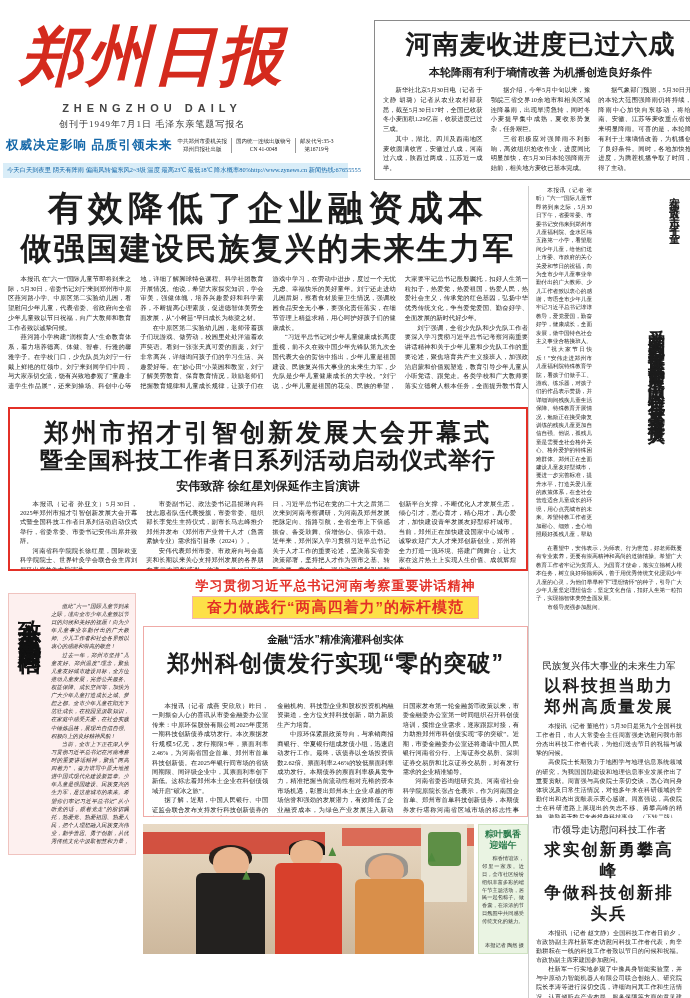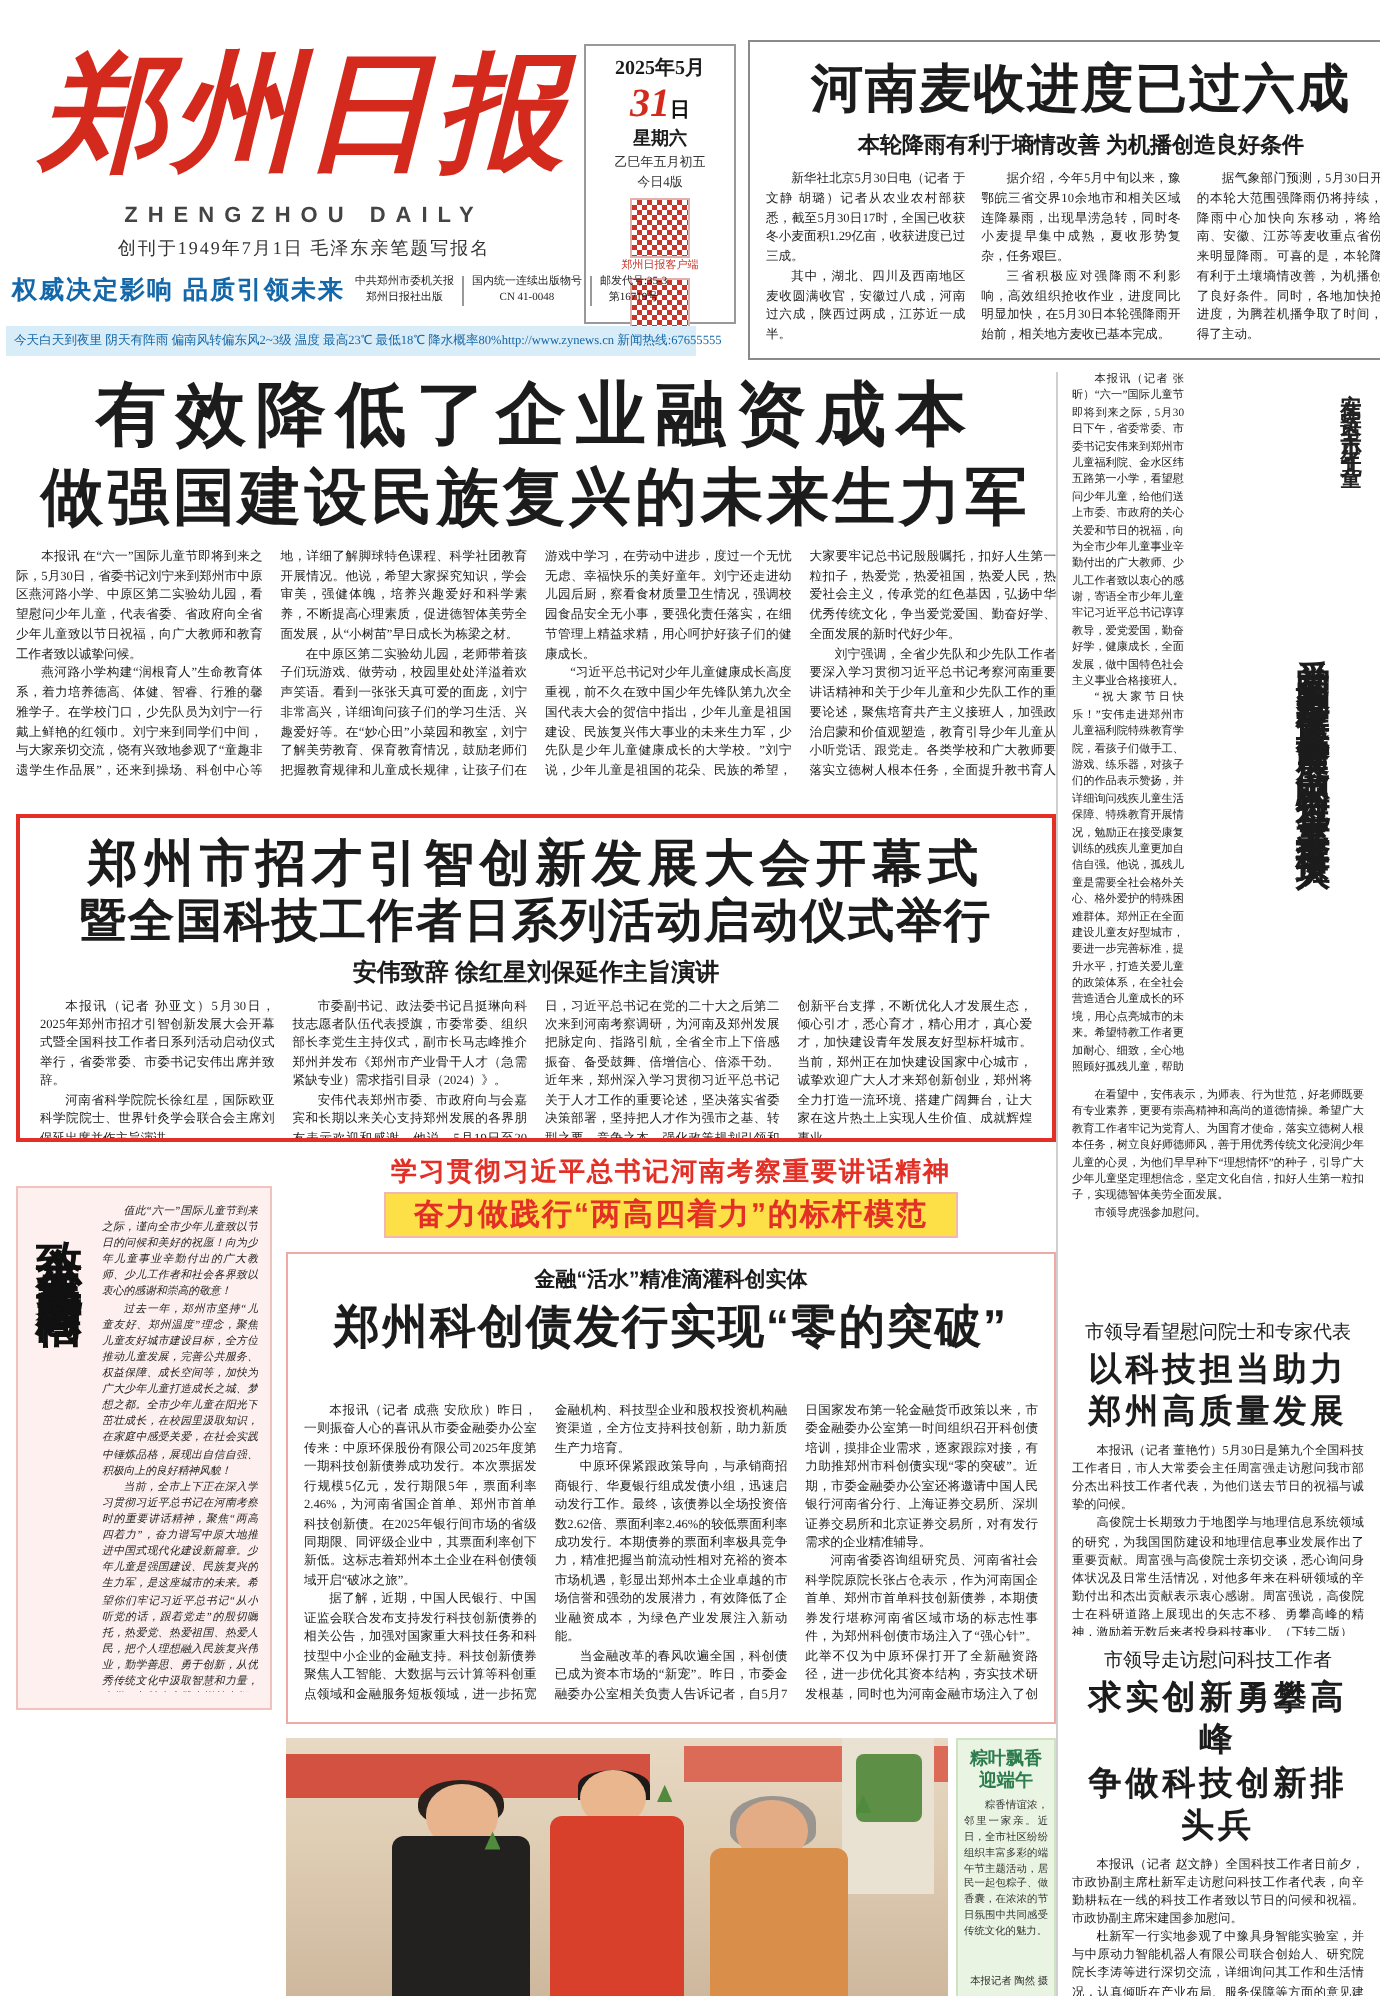--- a/index.html
+++ b/index.html
@@ -60,21 +60,21 @@
   .letter { width:128px; margin-top:18px; height:262px; background:#fdf0ef; border:1px solid #f0c3bf; display:flex; padding:8px 6px; }
   .letter-h { writing-mode:vertical-rl; font-size:23px; font-weight:bold; letter-spacing:3px; font-family:"Liberation Sans", sans-serif; color:#111; }
   .letter-body { flex:1; margin-left:5px; font-size:5.4px; line-height:1.5; font-style:italic; text-align:justify; overflow:hidden; position:relative; }
   .letter-body p { text-indent:2em; }
 
   .mid-col { flex:1; margin-left:7px; }
   .slogan-banner { text-align:center; color:#e33027; font-family:"Liberation Sans", sans-serif; position:relative; padding:2px 0 4px; }
   .slogan-l1 { font-size:13px; font-weight:bold; letter-spacing:1px; }
   .slogan-l2 { font-size:15px; font-weight:bold; letter-spacing:1px; display:inline-block; border:1px solid #f3b7b3; padding:1px 14px; margin-top:1px; background:#fde047; }
 
-  .bond-box { border:1px solid #efaaa6; margin-top:3px; padding:6px 8px 5px; height:236px; overflow:hidden; }
+  .bond-box { border:1px solid #efaaa6; margin-top:3px; padding:6px 8px 5px; height:191px; overflow:hidden; }
   .bond-kicker { text-align:center; font-size:10.5px; font-weight:bold; font-family:"Liberation Sans", sans-serif; }
   .bond-h { text-align:center; font-size:23px; font-weight:bold; letter-spacing:1px; font-family:"Liberation Sans", sans-serif; margin:1px 0 22px; }
   .bond-body { columns:3; column-gap:9px; column-fill:auto; height:154px; overflow:hidden; font-size:6.3px; line-height:1.5; text-align:justify; }
 
   .photo-row { display:flex; margin-top:7px; height:130px; }
   .photo { flex:1; position:relative; overflow:hidden; background:linear-gradient(180deg,#e8d9c4 0%, #dfcdb4 40%, #cdb89d 100%); }
   .photo .banner1 { position:absolute; left:0; top:8px; width:55%; height:22px; background:#cf3a2a; opacity:.85; }
   .photo .banner2 { position:absolute; right:0; top:4px; width:40%; height:18px; background:#d8503c; opacity:.8; }
   .photo .shelf { position:absolute; right:2%; top:0; width:14%; height:60%; background:#e9e2d2; }
   .photo .greens { position:absolute; right:4%; top:6%; width:10%; height:26%; background:#5e8f46; border-radius:4px; }
@@ -120,31 +120,20 @@
 
 <div class="page">
 
   <header class="masthead">
     <div class="brand">
       <div class="brand-title">郑州日报</div>
       <div class="brand-en">ZHENGZHOU DAILY</div>
       <div class="brand-founding">创刊于1949年7月1日 毛泽东亲笔题写报名</div>
     </div>
 
-    <div class="date-box">
-      <div class="date-ym">2025年5月</div>
-      <div class="date-day"><span>31</span><span class="suffix">日</span></div>
-      <div class="date-weekday">星期六</div>
-      <div class="date-lunar">乙巳年五月初五</div>
-      <div class="date-pages">今日4版</div>
-      <div class="qr"></div>
-      <div class="qr-label">郑州日报客户端</div>
-      <div class="qr"></div>
-      <div class="qr-label">正观新闻</div>
-    </div>
 
     <article class="wheat-box">
       <h1 class="wheat-h1">河南麦收进度已过六成</h1>
       <div class="wheat-deck">本轮降雨有利于墒情改善 为机播创造良好条件</div>
       <div class="wheat-body cols">
           <p>新华社北京5月30日电（记者 于文静 胡璐）记者从农业农村部获悉，截至5月30日17时，全国已收获冬小麦面积1.29亿亩，收获进度已过三成。</p>
           <p>其中，湖北、四川及西南地区麦收圆满收官，安徽过八成，河南过六成，陕西过两成，江苏近一成半。</p>
           <p>据介绍，今年5月中旬以来，豫鄂皖三省交界10余地市和相关区域连降暴雨，出现旱涝急转，同时冬小麦提早集中成熟，夏收形势复杂，任务艰巨。</p>
           <p>三省积极应对强降雨不利影响，高效组织抢收作业，进度同比明显加快，在5月30日本轮强降雨开始前，相关地方麦收已基本完成。</p>
           <p>据气象部门预测，5月30日开始的本轮大范围强降雨仍将持续，且降雨中心加快向东移动，将给河南、安徽、江苏等麦收重点省份带来明显降雨。可喜的是，本轮降雨有利于土壤墒情改善，为机播创造了良好条件。同时，各地加快抢收进度，为腾茬机播争取了时间，赢得了主动。</p>
@@ -284,21 +273,21 @@
           </div>
           <div class="anwei-kicker">安伟寄语全市少年儿童</div>
         </div>
         <div class="anwei-cont">
             <p>在看望中，安伟表示，为师表、行为世范，好老师既要有专业素养，更要有崇高精神和高尚的道德情操。希望广大教育工作者牢记为党育人、为国育才使命，落实立德树人根本任务，树立良好师德师风，善于用优秀传统文化浸润少年儿童的心灵，为他们早早种下“理想情怀”的种子，引导广大少年儿童坚定理想信念，坚定文化自信，扣好人生第一粒扣子，实现德智体美劳全面发展。</p>
             <p>市领导虎强参加慰问。</p>
           </div>
       </article>
 
       <article class="sci sci1">
-        <div class="sci-kicker">市领导看望慰问院士和专家代表</div>
+        <div class="sci-kicker">民族复兴伟大事业的未来生力军</div>
         <h3 class="sci-h">
           <div>以科技担当助力</div>
           <div>郑州高质量发展</div>
         </h3>
         <div class="sci-body">
             <p>本报讯（记者 董艳竹）5月30日是第九个全国科技工作者日，市人大常委会主任周富强走访慰问我市部分杰出科技工作者代表，为他们送去节日的祝福与诚挚的问候。</p>
             <p>高俊院士长期致力于地图学与地理信息系统领域的研究，为我国国防建设和地理信息事业发展作出了重要贡献。周富强与高俊院士亲切交谈，悉心询问身体状况及日常生活情况，对他多年来在科研领域的辛勤付出和杰出贡献表示衷心感谢。周富强说，高俊院士在科研道路上展现出的矢志不移、勇攀高峰的精神，激励着无数后来者投身科技事业。（下转二版）</p>
           </div>
       </article>
 

